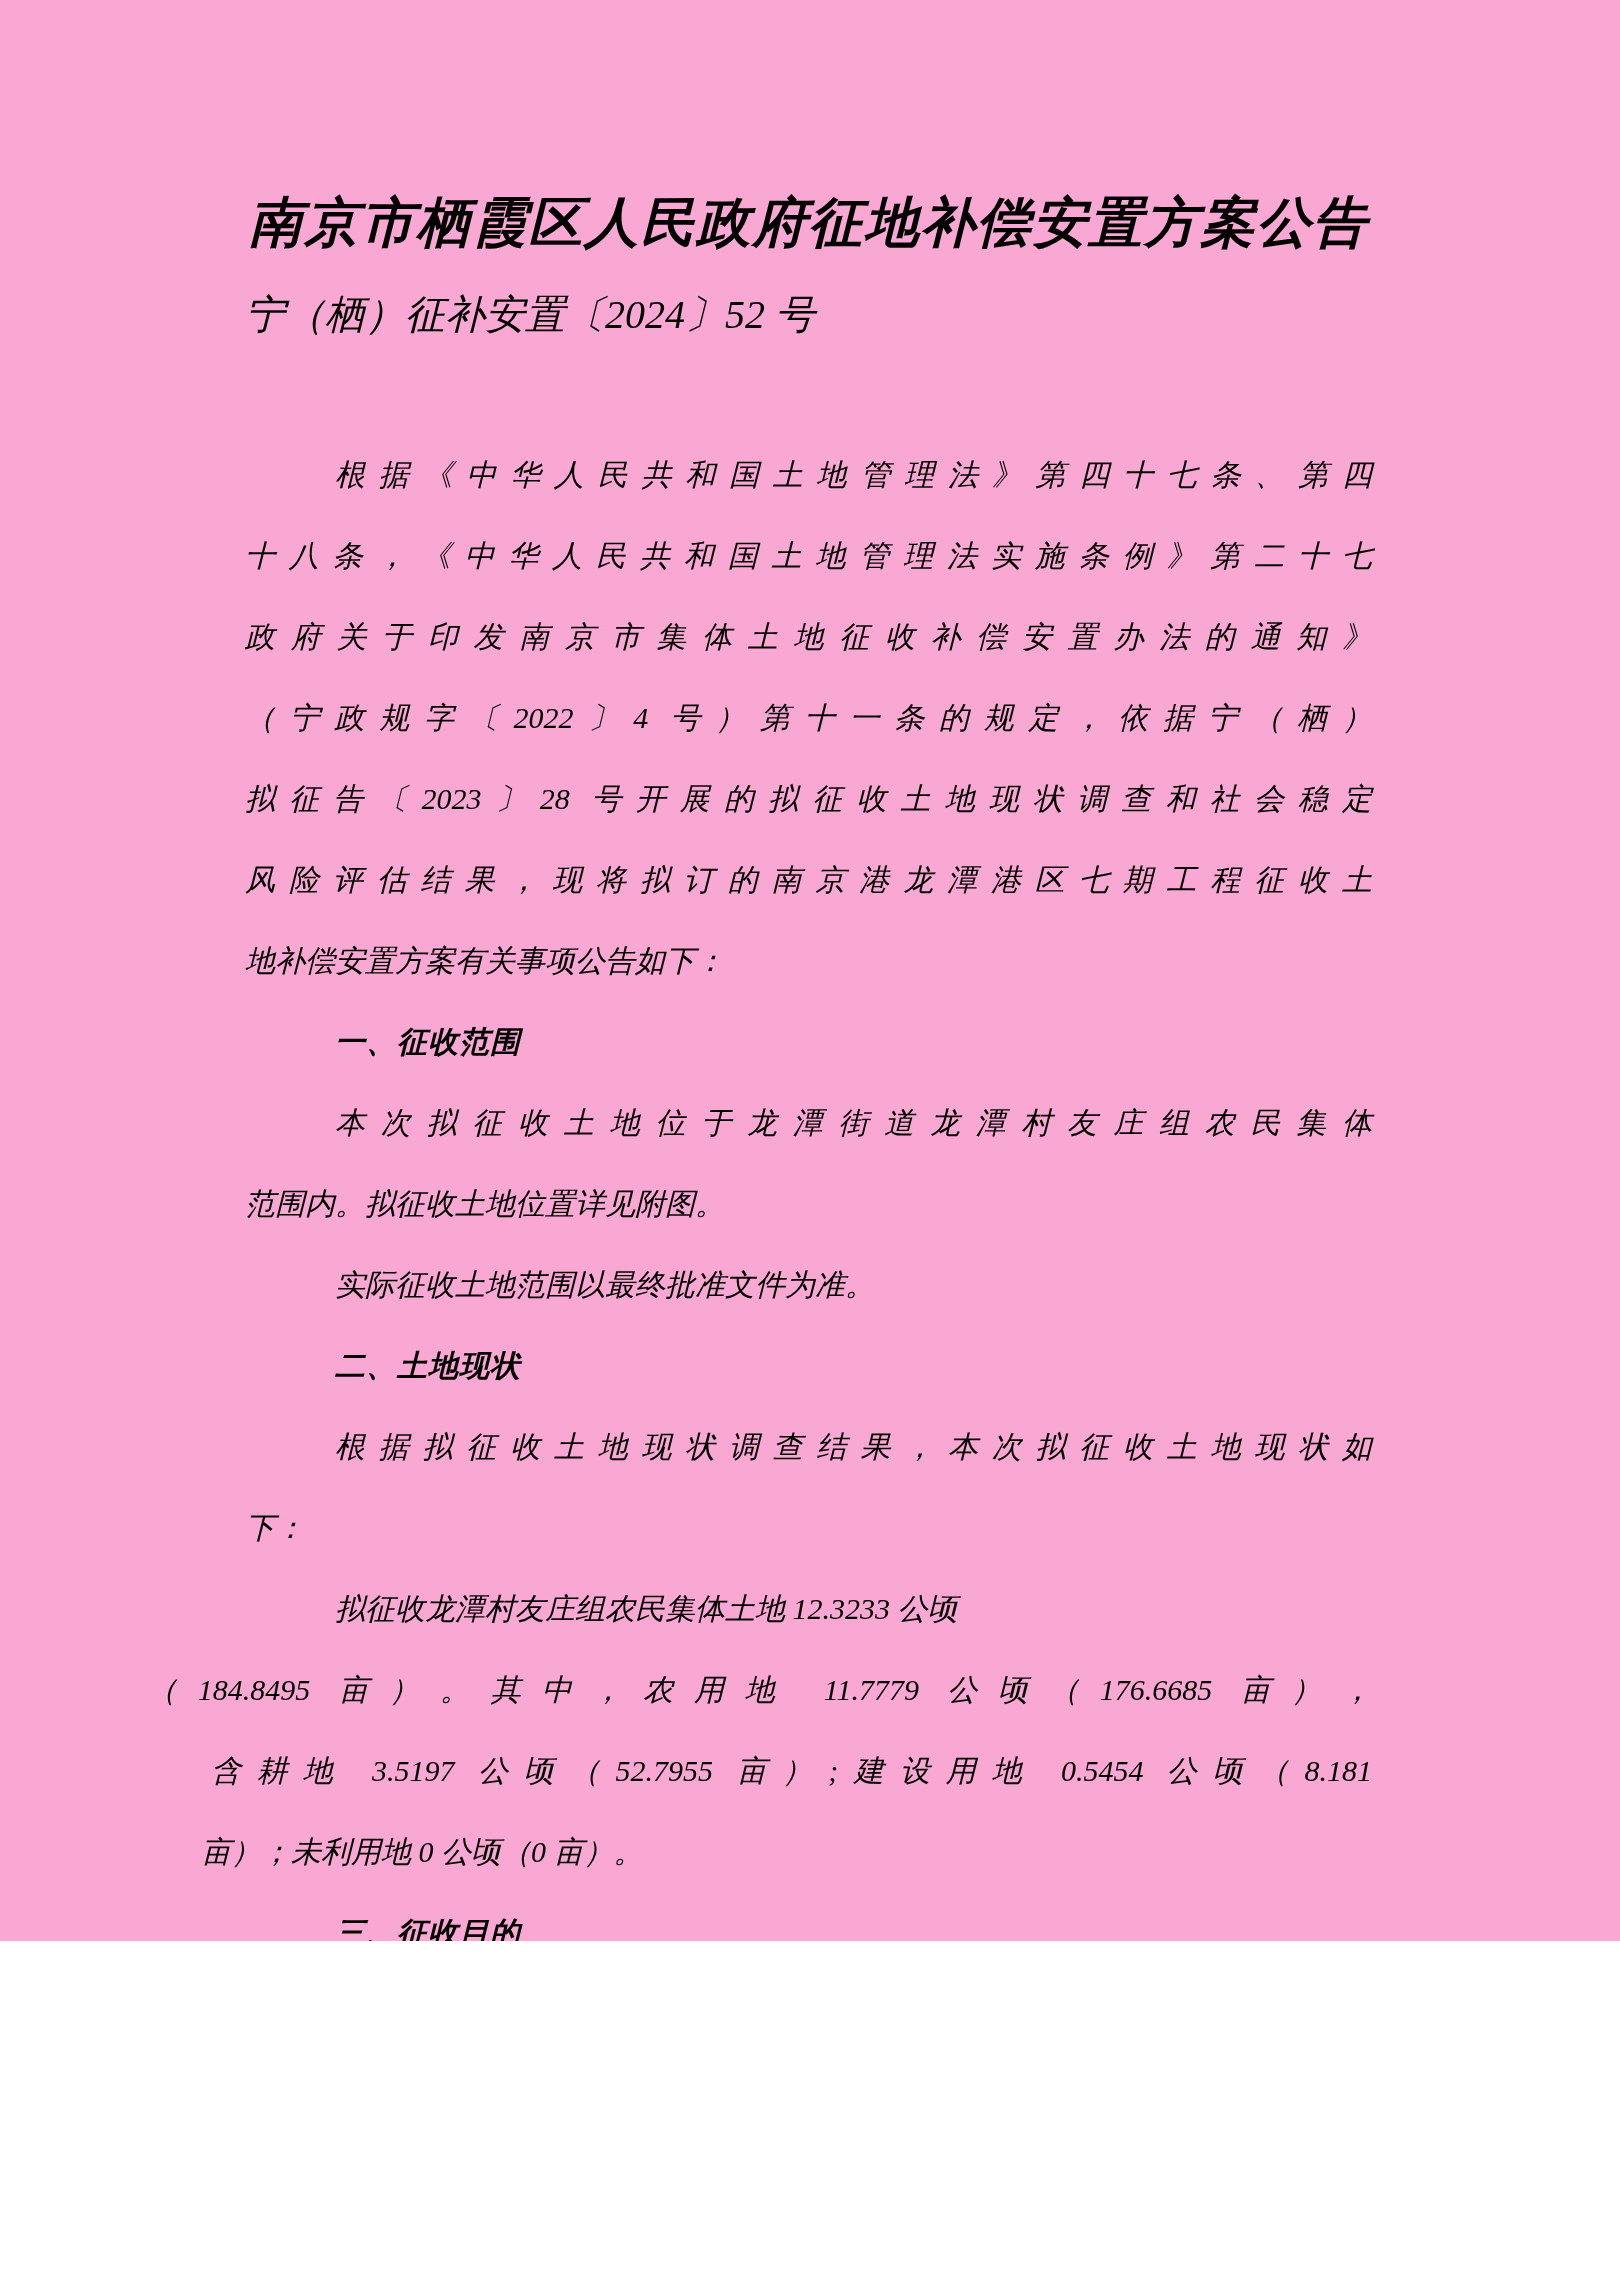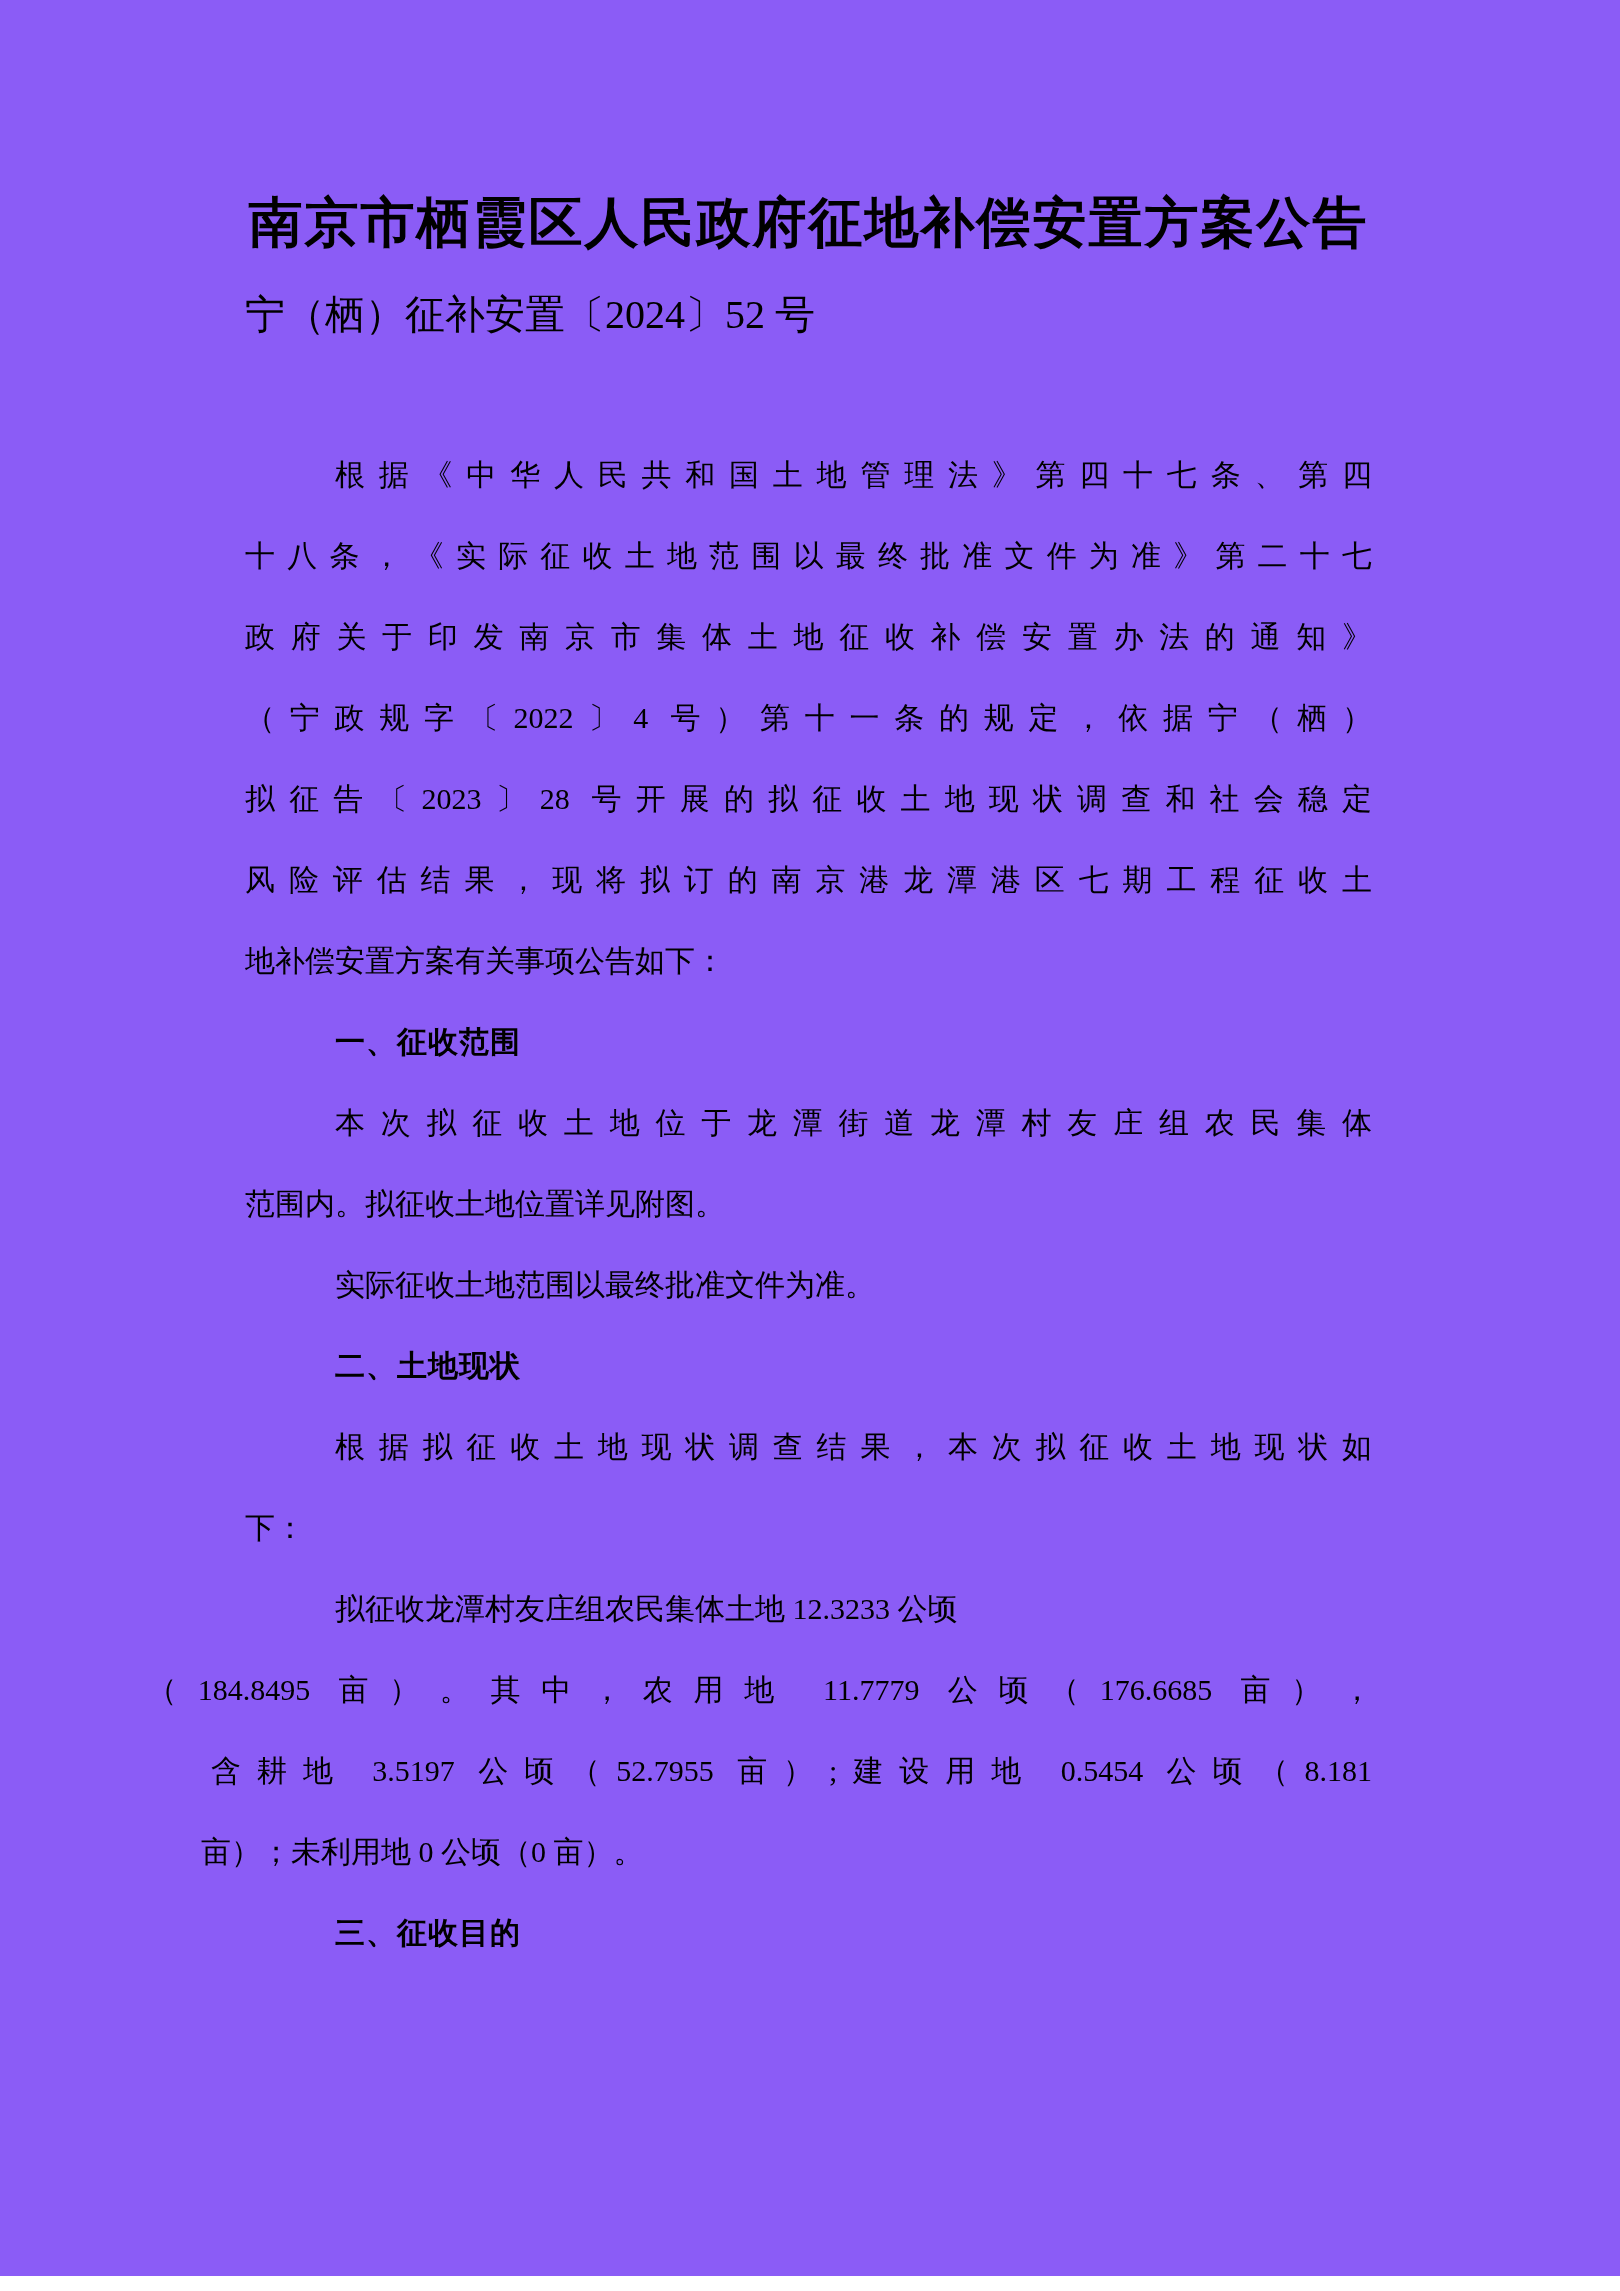--- a/index.html
+++ b/index.html
@@ -1,23 +1,24 @@
 <!DOCTYPE html>
 <html><head>
 <meta charset="utf-8">
 <style>
   html, body { margin: 0; padding: 0; background: #ffffff; }
   .page {
     position: relative;
     width: 1620px;
-    height: 2276px;
-    background: #8b5cf6;
+    height: 1941px;
+    background: #f9a8d4;
     color: #000000;
     overflow: hidden;
     font-family: "Liberation Serif", "DejaVu Serif", serif;
+    font-style: italic;
   }
   .doc { padding: 0 248px 0 245px; }
   .title {
     margin-top: 188px;
     font-size: 54px;
     line-height: 71px;
     font-weight: bold;
     text-align: center;
     letter-spacing: 2px;
     font-family: "Liberation Serif", "DejaVu Serif", serif;
@@ -50,21 +51,21 @@
 </style>
 </head>
 <body>
 
 <div class="page">
   <div class="doc">
     <div class="title">南京市栖霞区人民政府征地补偿安置方案公告</div>
     <div class="docnum">宁（栖）征补安置〔2024〕52 号</div>
     <div class="content" id="content">
         <div class="line ind-first j">根据《中华人民共和国土地管理法》第四十七条、第四</div>
-        <div class="line ind-none j">十八条，《实际征收土地范围以最终批准文件为准》第二十七</div>
+        <div class="line ind-none j">十八条，《中华人民共和国土地管理法实施条例》第二十七</div>
         <div class="line ind-none j">政府关于印发南京市集体土地征收补偿安置办法的通知》</div>
         <div class="line ind-none j">（宁政规字〔2022〕4 号）第十一条的规定，依据宁（栖）</div>
         <div class="line ind-none j">拟征告〔2023〕28 号开展的拟征收土地现状调查和社会稳定</div>
         <div class="line ind-none j">风险评估结果，现将拟订的南京港龙潭港区七期工程征收土</div>
         <div class="line ind-none">地补偿安置方案有关事项公告如下：</div>
         <div class="line ind-first heading">一、征收范围</div>
         <div class="line ind-first j">本次拟征收土地位于龙潭街道龙潭村友庄组农民集体</div>
         <div class="line ind-none">范围内。拟征收土地位置详见附图。</div>
         <div class="line ind-first">实际征收土地范围以最终批准文件为准。</div>
         <div class="line ind-first heading">二、土地现状</div>

